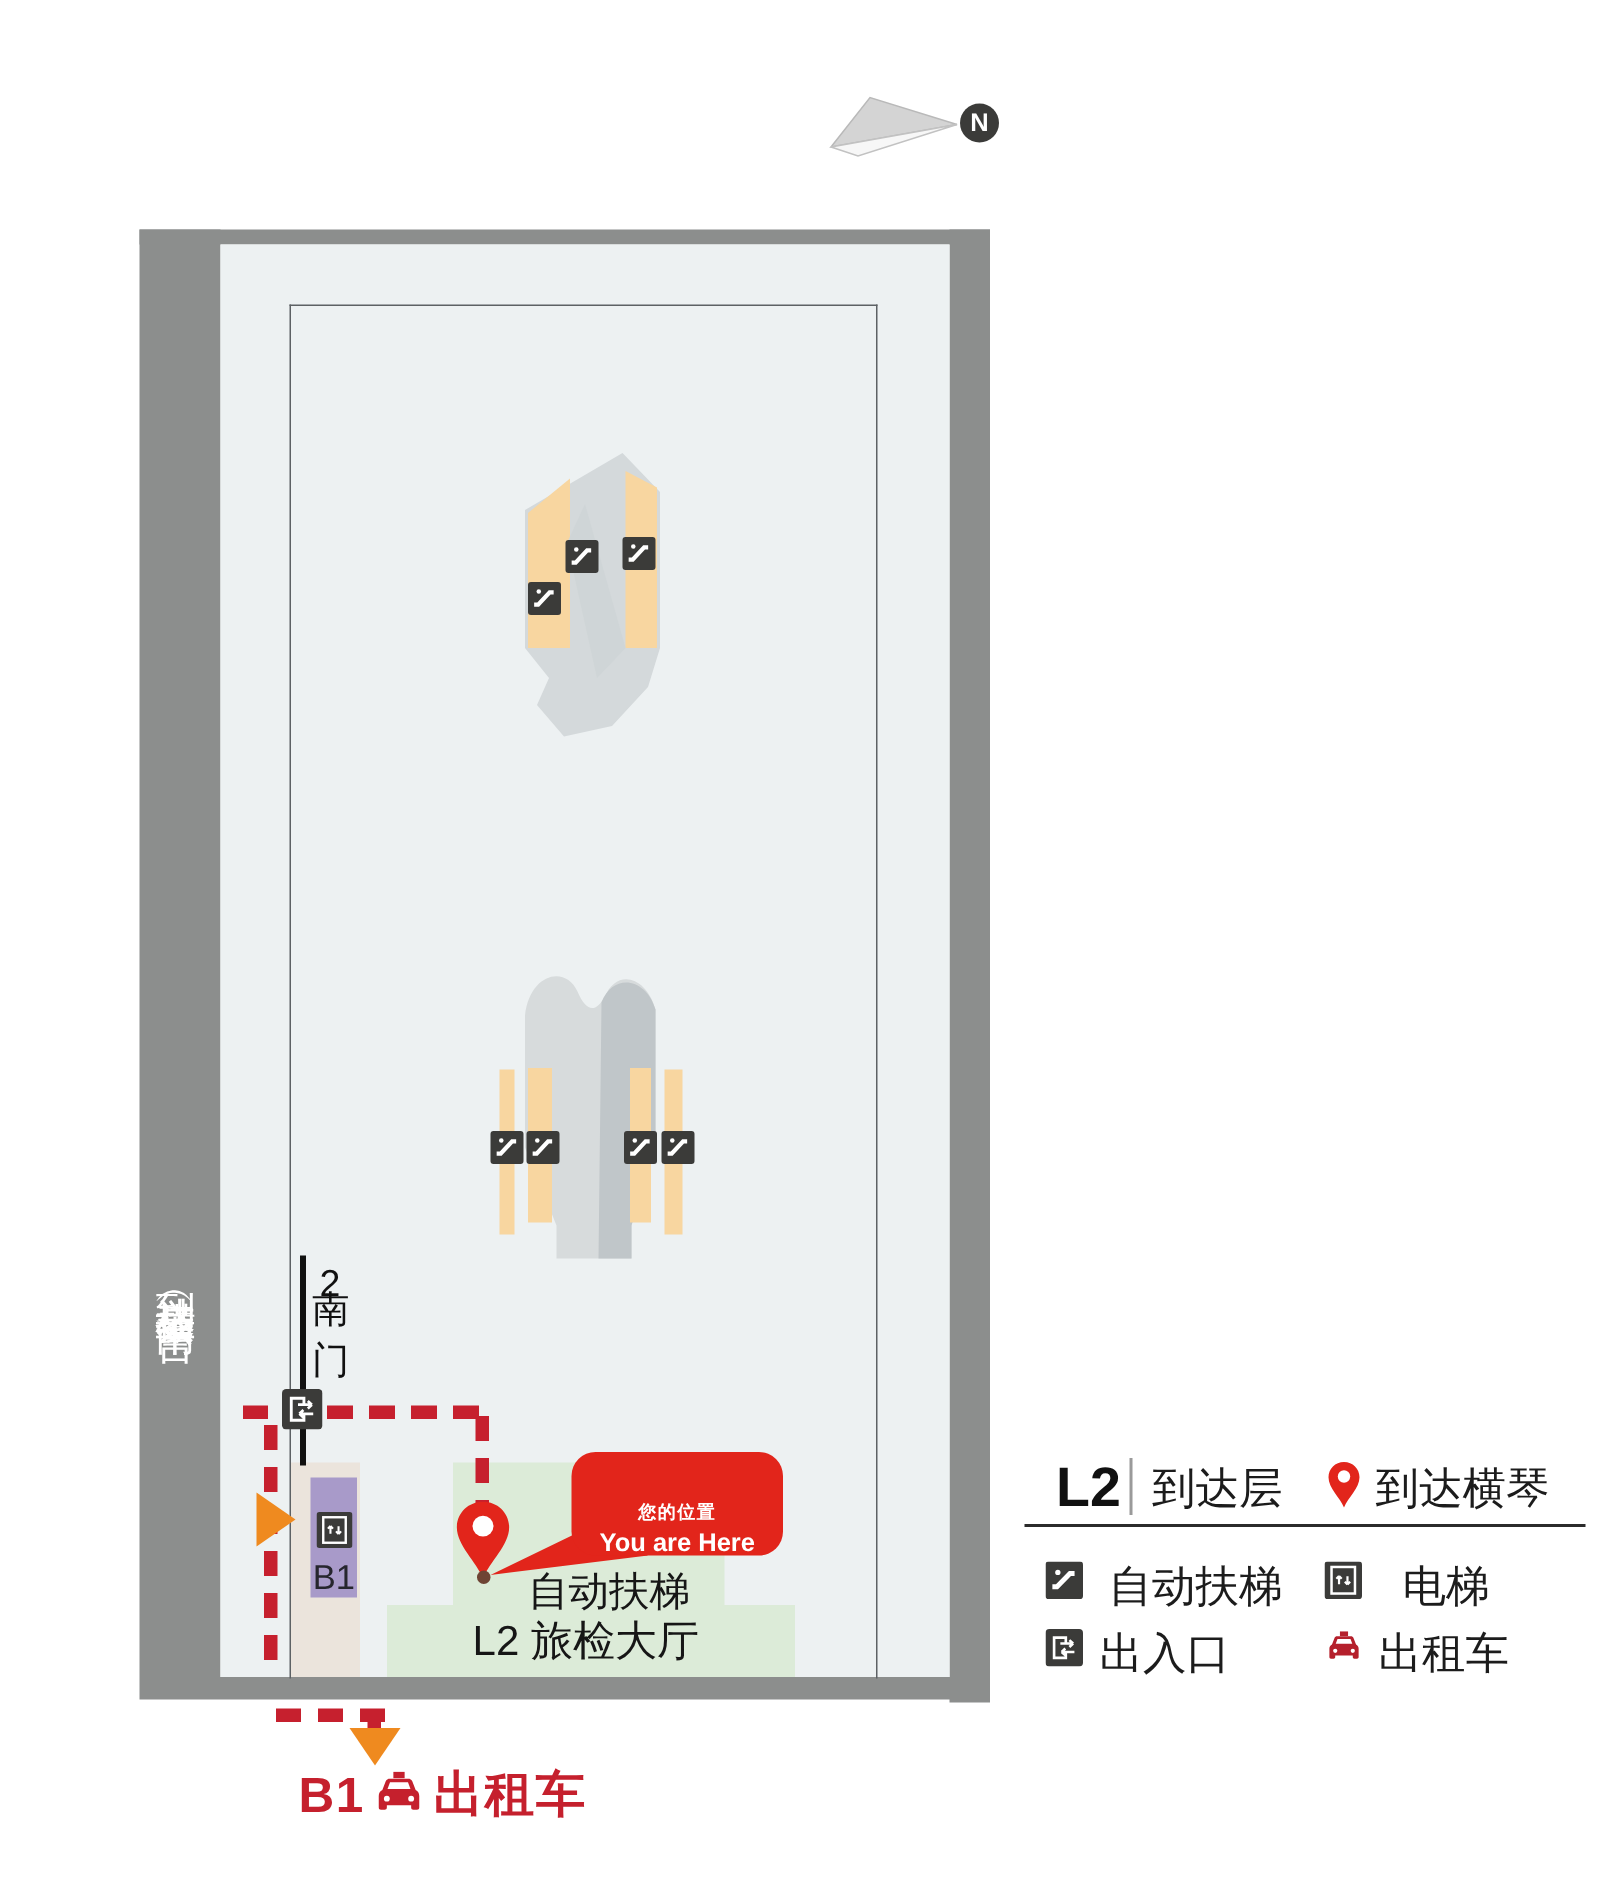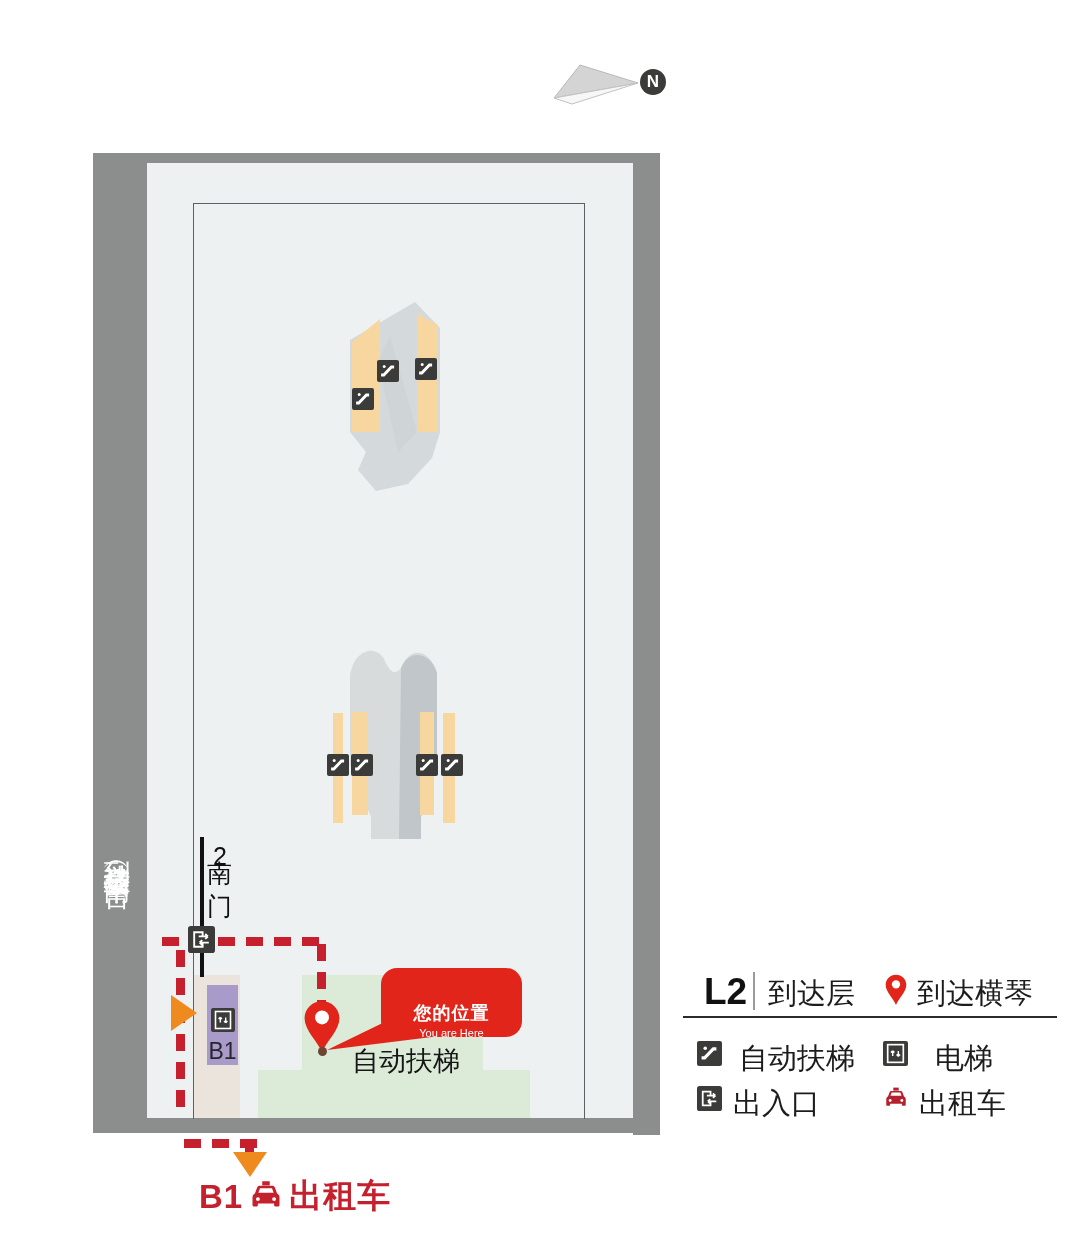--- a/index.html
+++ b/index.html
@@ -21,22 +21,22 @@
   .arrow-right{width:0;height:0;border-left:26px solid #ef8a1f;border-top:18px solid transparent;border-bottom:18px solid transparent;}
   .arrow-down{width:0;height:0;border-top:25px solid #ef8a1f;border-left:17px solid transparent;border-right:17px solid transparent;}
   
   .vtext{writing-mode:vertical-rl;}
   .vtext-upright{writing-mode:vertical-rl;text-orientation:upright;}
   .platform-label{color:#ffffff;font-size:27px;letter-spacing:3px;line-height:1;}
   .gate-label{color:#111;font-size:25px;letter-spacing:2px;line-height:1;}
   
   .balloon{background:#e2251b;border-radius:16px;color:#fff;text-align:center;
            display:flex;flex-direction:column;justify-content:center;gap:2px;}
-  .balloon .cn{font-size:18px;font-weight:bold;letter-spacing:1px;margin-top:34px;}
-  .balloon .en{font-size:11px;font-weight:normal;}
+  .balloon .cn{font-size:12px;font-weight:bold;letter-spacing:1px;margin-top:34px;}
+  .balloon .en{font-size:17px;font-weight:bold;}
   .hall-text{color:#161616;text-align:center;white-space:nowrap;}
   .b1-label{font-size:23px;color:#26262e;text-align:center;line-height:1;}
   
   .legend-l2{font-size:37px;font-weight:bold;color:#111;line-height:1;}
   .legend-text{font-size:29px;color:#1c1c1c;line-height:1;white-space:nowrap;text-align:right;}
   .taxi-callout{display:flex;align-items:center;gap:5px;color:#c5202d;font-weight:bold;}
   .taxi-callout .t1{font-size:33px;letter-spacing:1px;}
   .ncircle{width:26px;height:26px;border-radius:50%;background:#3b3b39;color:#fff;
            font-size:17px;font-weight:bold;display:flex;align-items:center;justify-content:center;}
 </style>
@@ -153,20 +153,21 @@
 
     <svg class="abs" style="left:320px;top:1013px;" width="120" height="42" viewBox="0 0 120 42">
       <polygon points="75,4 112,24 7,37" fill="#e2251b"></polygon>
     </svg>
     <div class="abs balloon" style="left:381px;top:968px;width:141px;height:69px;">
       <div class="cn">您的位置</div>
       <div class="en">You are Here</div>
     </div>
 
     <div class="abs hall-text" style="left:336px;top:1043px;width:140px;font-size:27px;">自动扶梯</div>
+    <div class="abs hall-text" style="left:303px;top:1075px;width:175px;font-size:28px;">L2 旅检大厅</div>
   </div>
 
   <div class="abs dash-h" style="left:184px;top:1139px;width:76px;"></div>
   <div class="abs dash-v" style="left:245px;top:1146px;height:16px;"></div>
   <div class="abs arrow-down" style="left:233px;top:1152px;"></div>
 
   <div class="abs taxi-callout" style="left:199px;top:1174px;">
     <span class="t1">B1</span>
     <svg width="36" height="34" viewBox="0 0 24 22">
       <rect x="9.5" y="0.5" width="5" height="2.8" fill="#c5202d"></rect>

